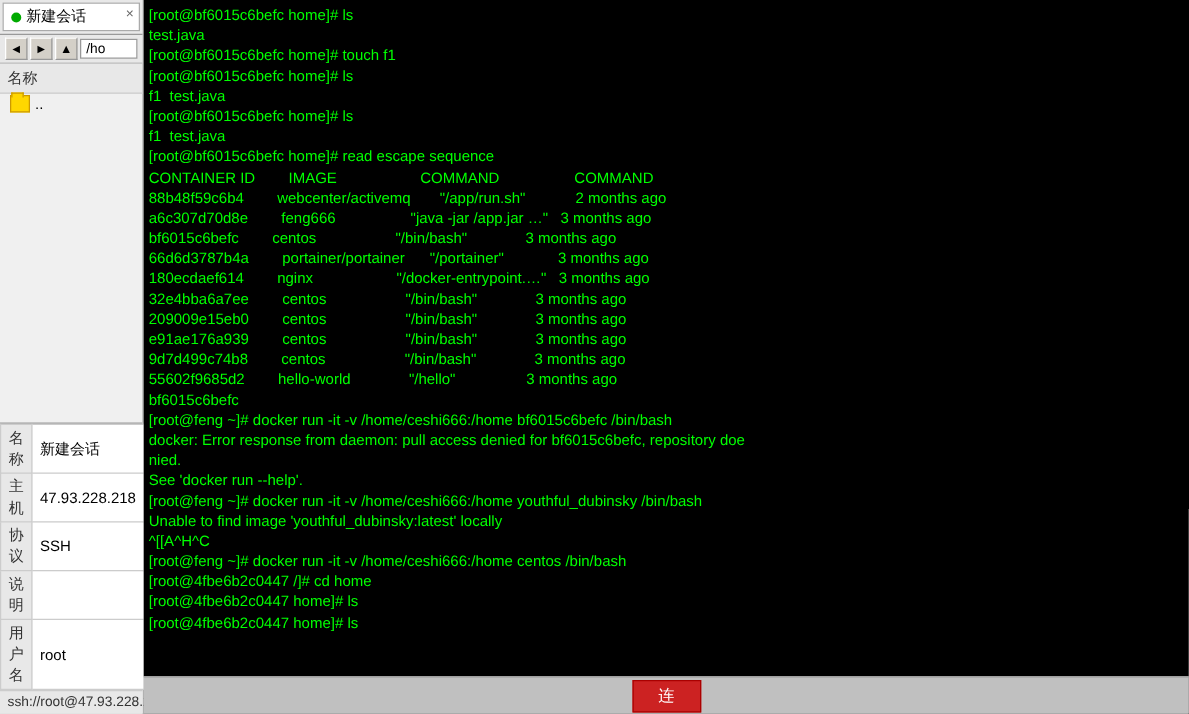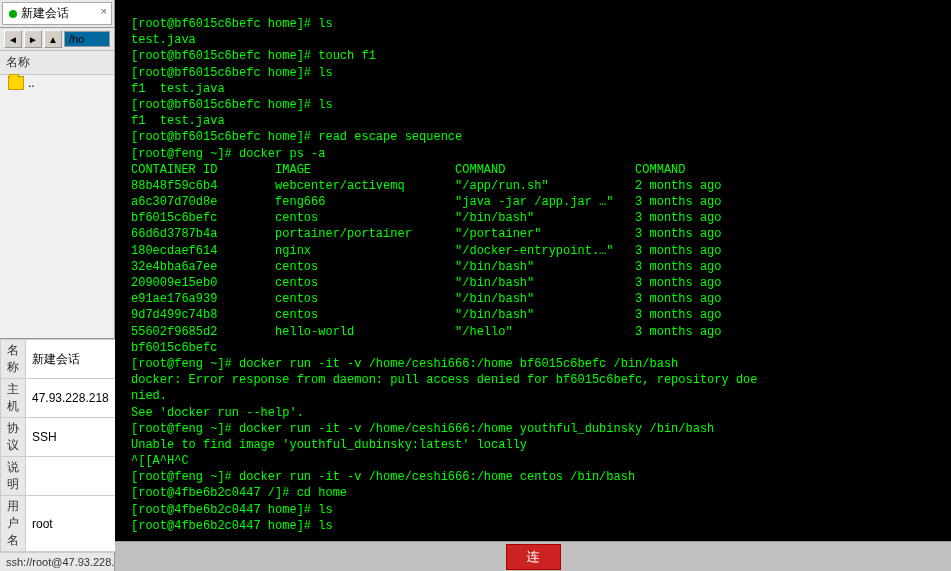--- a/index.html
+++ b/index.html
@@ -77,21 +77,21 @@
       border-top-color: #fff;
       border-left-color: #fff;
       display: flex;
       align-items: center;
       justify-content: center;
       font-size: 10px;
       cursor: pointer;
     }
 
     .nav-path {
-      background: #0369a1;
+      background: #ffffff;
       border: 1px solid #999;
       padding: 1px 4px;
       font-size: 11px;
       flex: 1;
       overflow: hidden;
       white-space: nowrap;
     }
 
     .tree-header {
       padding: 3px 6px;
@@ -166,23 +166,23 @@
       flex: 1;
       display: flex;
       flex-direction: column;
     }
 
     
     .terminal {
       flex: 1;
       background: #000;
       color: #00ff00;
-      font-family: Liberation Mono, monospace;
-      font-size: 12px;
-      padding: 16px;
+      font-family: Liberation Sans, sans-serif;
+      font-size: 12px;
+      padding: 4px;
       overflow: hidden;
       line-height: 1.35;
     }
 
     .terminal .line {
       white-space: pre;
       color: #00ff00;
     }
 
     
@@ -276,21 +276,20 @@
 <div class="main-area">
   <div class="terminal" id="terminal-output">
       <div class="line">[root@bf6015c6befc home]# ls</div>
       <div class="line">test.java</div>
       <div class="line">[root@bf6015c6befc home]# touch f1</div>
       <div class="line">[root@bf6015c6befc home]# ls</div>
       <div class="line">f1  test.java</div>
       <div class="line">[root@bf6015c6befc home]# ls</div>
       <div class="line">f1  test.java</div>
       <div class="line">[root@bf6015c6befc home]# read escape sequence</div>
-      <div class="line">[root@feng ~]# docker ps -a</div>
       <div class="line">CONTAINER ID        IMAGE                    COMMAND                  COMMAND</div>
       <div class="line">88b48f59c6b4        webcenter/activemq       "/app/run.sh"            2 months ago</div>
       <div class="line">a6c307d70d8e        feng666                  "java -jar /app.jar …"   3 months ago</div>
       <div class="line">bf6015c6befc        centos                   "/bin/bash"              3 months ago</div>
       <div class="line">66d6d3787b4a        portainer/portainer      "/portainer"             3 months ago</div>
       <div class="line">180ecdaef614        nginx                    "/docker-entrypoint.…"   3 months ago</div>
       <div class="line">32e4bba6a7ee        centos                   "/bin/bash"              3 months ago</div>
       <div class="line">209009e15eb0        centos                   "/bin/bash"              3 months ago</div>
       <div class="line">e91ae176a939        centos                   "/bin/bash"              3 months ago</div>
       <div class="line">9d7d499c74b8        centos                   "/bin/bash"              3 months ago</div>

